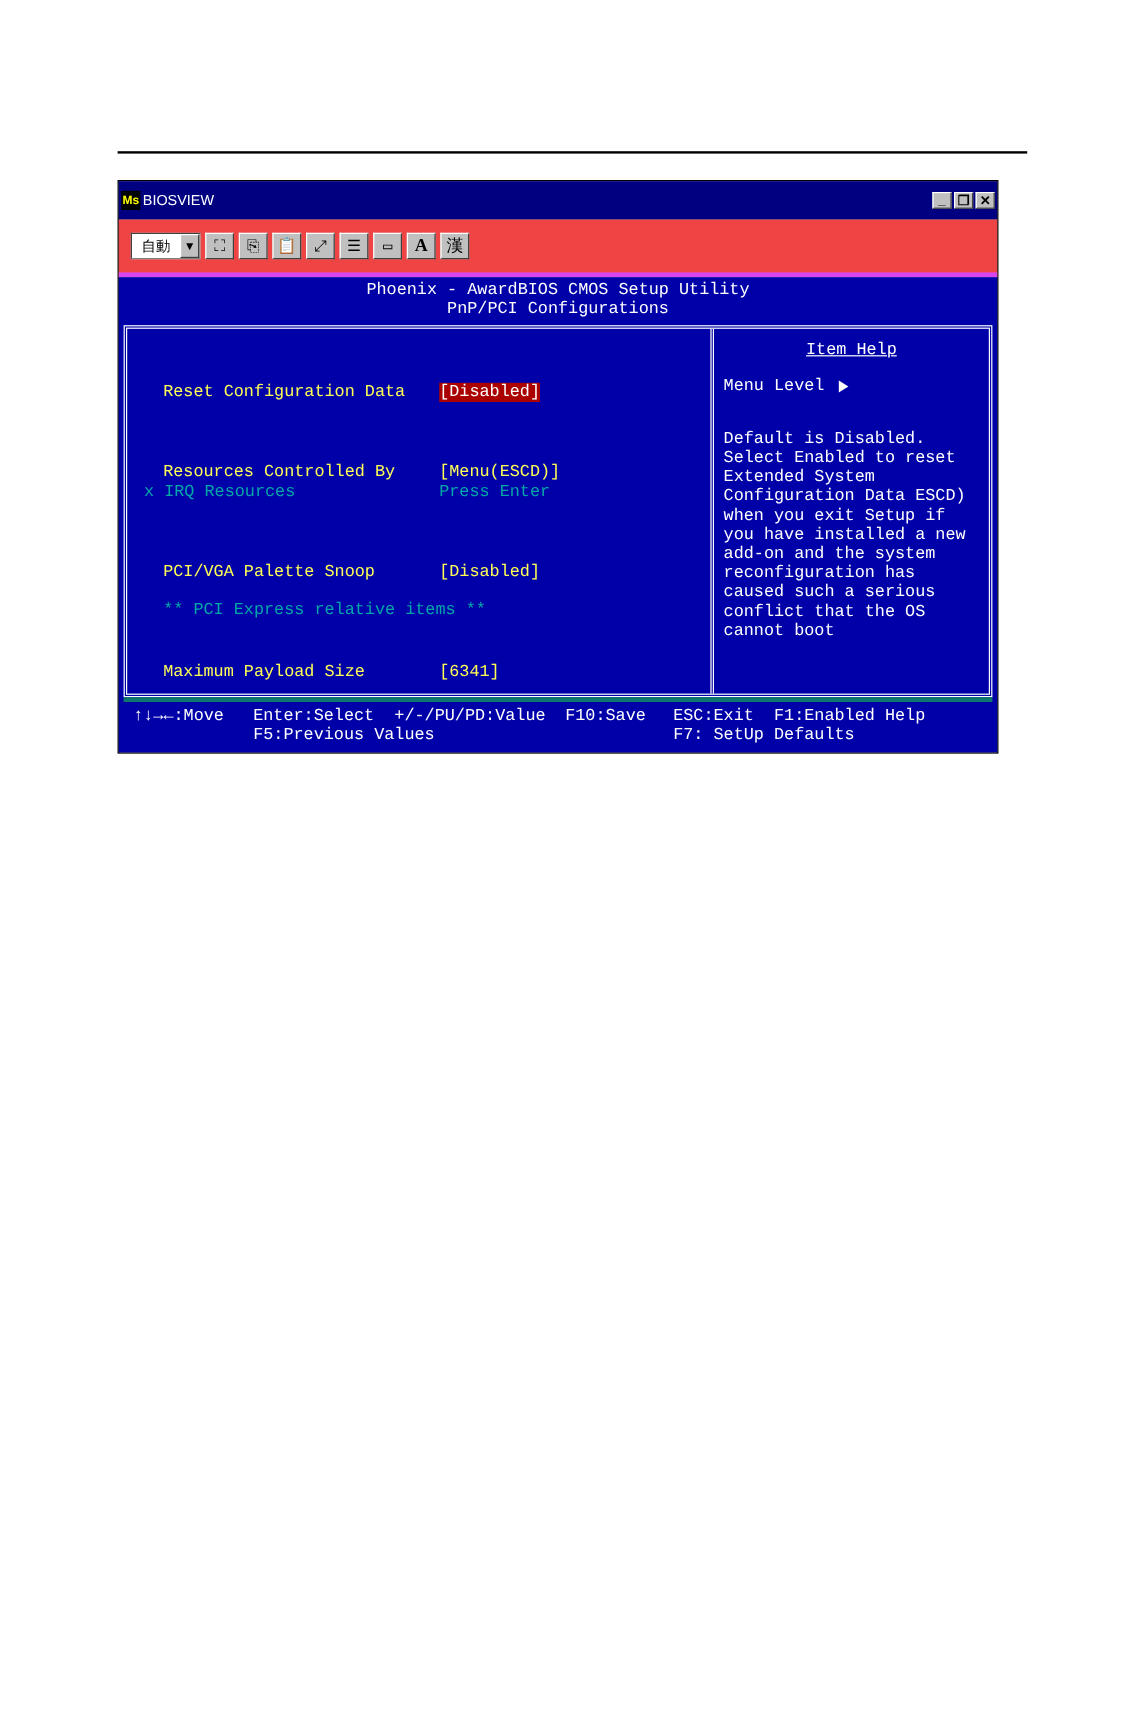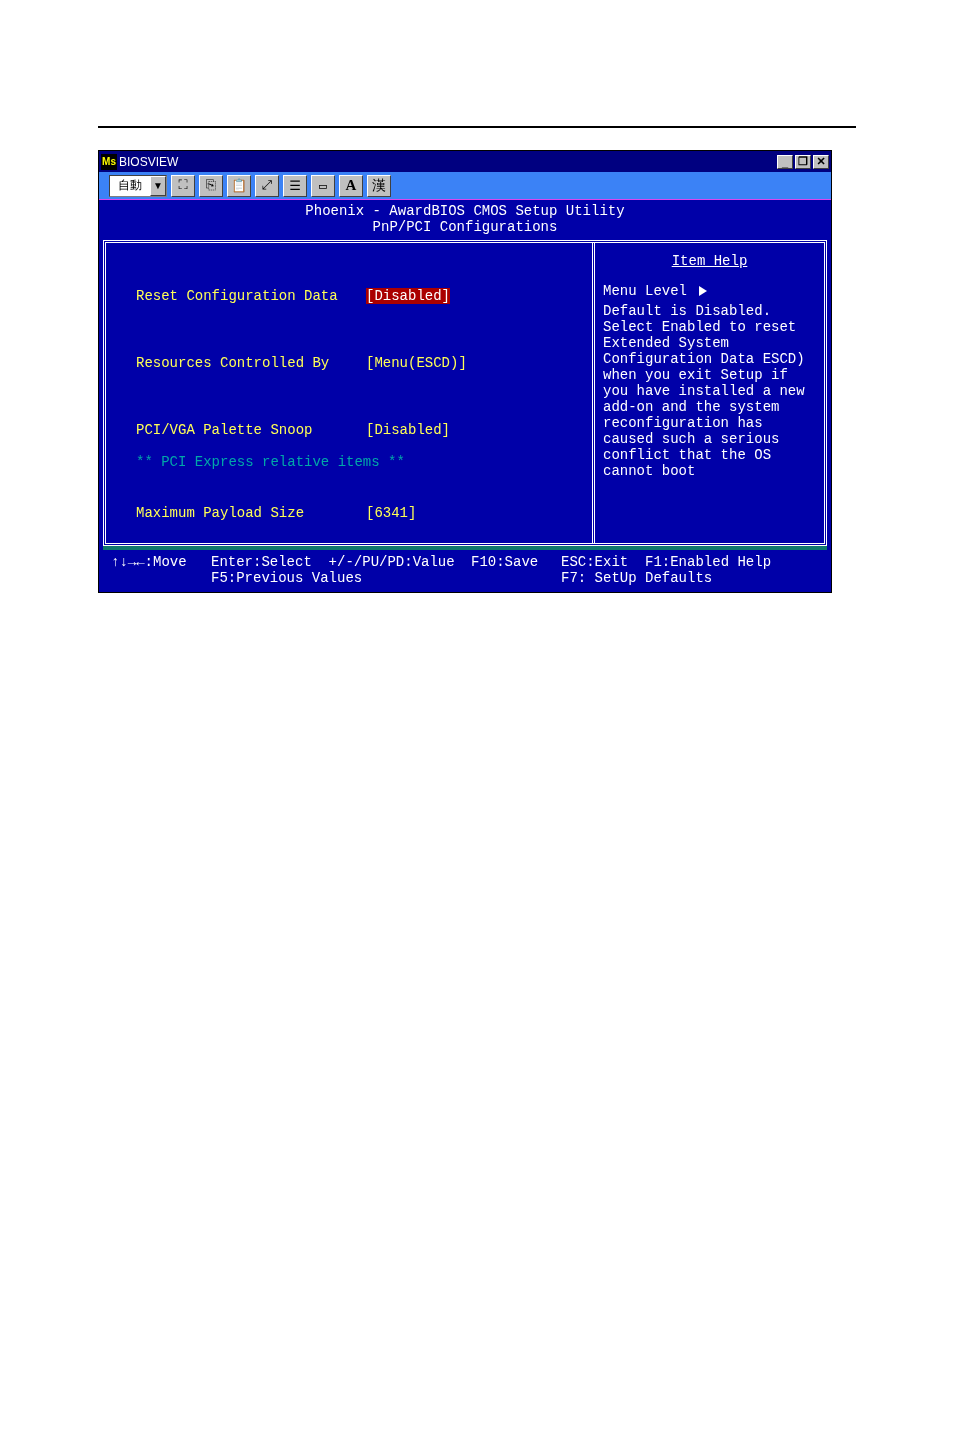--- a/index.html
+++ b/index.html
@@ -20,21 +20,21 @@
   .window {
     position: relative;
     margin: 0 98px 0 98px;
     width: 734px;
     background: #c0c0c0;
     border: 1px solid #000;
   }
   .titlebar {
     display: flex;
     align-items: center;
-    height: 21px;
+    height: 32px;
     background: #000080;
     color: #fff;
     font-family: Arial, sans-serif;
     font-size: 12px;
     padding: 0 2px;
   }
   .titlebar .logo {
     width: 16px; height: 16px;
     background: #000;
     display: inline-flex;
@@ -52,25 +52,25 @@
     margin-left: 2px;
     display: inline-flex; align-items: center; justify-content: center;
     font-family: Arial, sans-serif;
     font-size: 11px;
     font-weight: bold;
     color: #000;
   }
   .toolbar {
     display: flex;
     align-items: center;
-    height: 28px;
-    background: #3b82f6;
+    height: 48px;
+    background: #ef4444;
     padding: 3px 10px;
     gap: 4px;
-    border-bottom: 1px solid #d946ef;
+    border-bottom: 4px solid #d946ef;
   }
   .toolbar .combo {
     display: inline-flex;
     align-items: center;
     height: 22px;
     background: #fff;
     border: 1px solid #808080;
     border-top-color: #404040; border-left-color: #404040;
     font-family: "MS Gothic","Meiryo", sans-serif;
     font-size: 12px;
@@ -133,21 +133,21 @@
   .row .label { width: 230px; }
   .row .value {}
   .yellow { color: #ffff55; margin-top: 35px; }
   .highlight { background: #aa0000; color: #fff; }
   .cyan { color: #00a8a8; }
   .right-title {
     text-align: center;
     margin-bottom: 14px;
     text-decoration: underline;
   }
-  .menulevel { display: flex; align-items: center; gap: 12px; margin-bottom: 4px;}
+  .menulevel { display: flex; align-items: center; gap: 12px; margin-bottom: 28px;}
   .help-text { }
   .footer {
     border-top: 4px solid #0f766e;
     margin: 0 4px;
     padding: 4px 8px 6px 8px;
     display: grid;
     grid-template-columns: 100px 260px 90px 1fr;
     row-gap: 0;
     white-space: pre;
   }
@@ -205,20 +205,24 @@
             <span class="value yellow highlight">[Disabled]</span>
           </div>
 
           <div class="row" style="height:16px"></div>
 
           <div class="row">
             <span class="label yellow">Resources Controlled By</span>
             <span class="value yellow">[Menu(ESCD)]</span>
           </div>
 
+          <div class="row cyan" style="margin-left:-16px;">
+            <span class="label" style="width:246px">x IRQ Resources</span>
+            <span class="value">Press Enter</span>
+          </div>
 
           <div class="row" style="height:16px"></div>
 
           <div class="row">
             <span class="label yellow">PCI/VGA Palette Snoop</span>
             <span class="value yellow">[Disabled]</span>
           </div>
 
           <div class="row" style="height:16px"></div>
 

